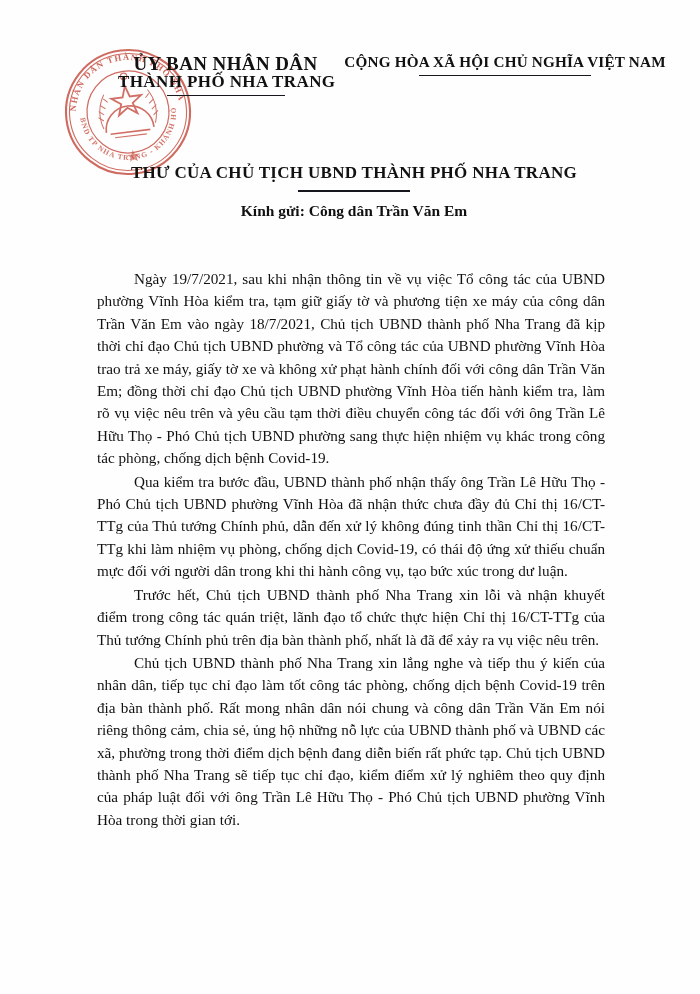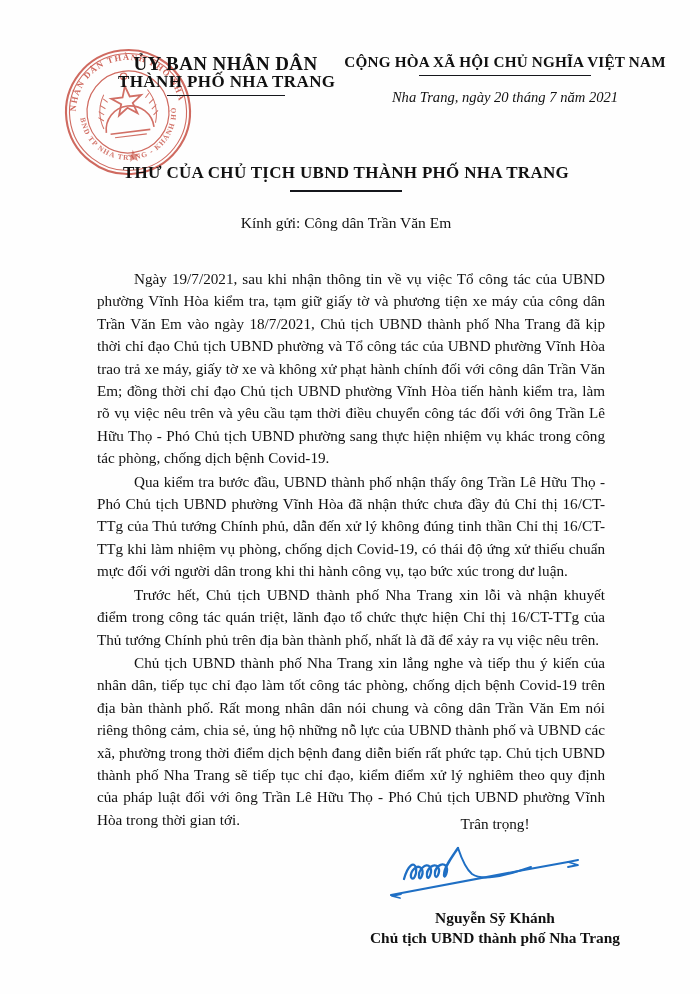--- a/index.html
+++ b/index.html
@@ -95,40 +95,40 @@
     height: 132px;
     opacity: .88;
     transform: rotate(-7deg);
     pointer-events: none;
   }
 
   
   .title-block {
     position: absolute;
     top: 163px;
-    left: 4px;
+    left: 12px;
     width: 684px;
     text-align: center;
   }
   .doc-title {
     font-size: 17px;
     font-weight: bold;
     letter-spacing: .3px;
     white-space: nowrap;
   }
   .title-rule {
     width: 112px;
     height: 1.5px;
     background: #15171c;
     margin: 7px auto 0 auto;
   }
   .to-line {
-    margin-top: 22px;
+    margin-top: 10px;
     font-size: 15.5px;
-    font-weight: normal;
+    font-weight: bold;
   }
   .addr-line {
     margin-top: 3px;
     font-size: 15px;
     font-style: italic;
   }
 
   
   .body-text {
     position: absolute;
@@ -219,47 +219,30 @@
 
   <div class="header">
     <div class="hdr-left">
       <div class="l1">ỦY BAN NHÂN DÂN</div>
       <div class="l2">THÀNH PHỐ NHA TRANG</div>
       <div class="rule"></div>
     </div>
     <div class="hdr-right">
       <div class="r1">CỘNG HÒA XÃ HỘI CHỦ NGHĨA VIỆT NAM</div>
       <div class="rule"></div>
-      <div class="place-date">Nha Trang, ngày 20 tháng 7 năm 2021</div>
     </div>
   </div>
 
   <div class="title-block">
     <div class="doc-title">THƯ CỦA CHỦ TỊCH UBND THÀNH PHỐ NHA TRANG</div>
     <div class="title-rule"></div>
     <div class="to-line">Kính gửi: Công dân Trần Văn Em</div>
   </div>
 
   <div class="body-text">
     <p>Ngày 19/7/2021, sau khi nhận thông tin về vụ việc Tổ công tác của UBND phường Vĩnh Hòa kiểm tra, tạm giữ giấy tờ và phương tiện xe máy của công dân Trần Văn Em vào ngày 18/7/2021, Chủ tịch UBND thành phố Nha Trang đã kịp thời chỉ đạo Chủ tịch UBND phường và Tổ công tác của UBND phường Vĩnh Hòa trao trả xe máy, giấy tờ xe và không xử phạt hành chính đối với công dân Trần Văn Em; đồng thời chỉ đạo Chủ tịch UBND phường Vĩnh Hòa tiến hành kiểm tra, làm rõ vụ việc nêu trên và yêu cầu tạm thời điều chuyển công tác đối với ông Trần Lê Hữu Thọ - Phó Chủ tịch UBND phường sang thực hiện nhiệm vụ khác trong công tác phòng, chống dịch bệnh Covid-19.</p>
     <p>Qua kiểm tra bước đầu, UBND thành phố nhận thấy ông Trần Lê Hữu Thọ - Phó Chủ tịch UBND phường Vĩnh Hòa đã nhận thức chưa đầy đủ Chỉ thị 16/CT-TTg của Thủ tướng Chính phủ, dẫn đến xử lý không đúng tinh thần Chỉ thị 16/CT-TTg khi làm nhiệm vụ phòng, chống dịch Covid-19, có thái độ ứng xử thiếu chuẩn mực đối với người dân trong khi thi hành công vụ, tạo bức xúc trong dư luận.</p>
     <p>Trước hết, Chủ tịch UBND thành phố Nha Trang xin lỗi và nhận khuyết điểm trong công tác quán triệt, lãnh đạo tổ chức thực hiện Chỉ thị 16/CT-TTg của Thủ tướng Chính phủ trên địa bàn thành phố, nhất là đã để xảy ra vụ việc nêu trên.</p>
     <p>Chủ tịch UBND thành phố Nha Trang xin lắng nghe và tiếp thu ý kiến của nhân dân, tiếp tục chỉ đạo làm tốt công tác phòng, chống dịch bệnh Covid-19 trên địa bàn thành phố. Rất mong nhân dân nói chung và công dân Trần Văn Em nói riêng thông cảm, chia sẻ, ủng hộ những nỗ lực của UBND thành phố và UBND các xã, phường trong thời điểm dịch bệnh đang diễn biến rất phức tạp. Chủ tịch UBND thành phố Nha Trang sẽ tiếp tục chỉ đạo, kiểm điểm xử lý nghiêm theo quy định của pháp luật đối với ông Trần Lê Hữu Thọ - Phó Chủ tịch UBND phường Vĩnh Hòa trong thời gian tới.</p>
   </div>
 
-  <div class="sign-block">
-    <div class="regards">Trân trọng!</div>
-    <div class="sig-wrap">
-      <svg class="sig-svg" width="300" height="78" viewBox="0 0 300 78">
-        <g fill="none" stroke="#1f6fc4" stroke-linecap="round" stroke-linejoin="round">
-          <path d="M 88 44 C 92 30 98 26 100 33 C 101 40 97 47 95 42 C 94 36 101 29 105 33 C 109 37 104 47 103 42 C 102 35 110 27 114 32 C 117 37 112 47 111 41 C 110 34 118 27 122 32 C 125 37 120 46 119 40 C 118 33 126 26 130 31 C 133 36 128 45 128 40 C 128 32 136 22 142 13" stroke-width="2.3"></path>
-          <path d="M 142 13 C 146 25 150 34 156 39 C 166 46 185 42 215 32" stroke-width="2"></path>
-          <path d="M 75 60 C 120 52 190 38 252 27 L 262 25" stroke-width="2.1"></path>
-          <path d="M 252 27 L 262 30 L 252 32" stroke-width="1.8"></path>
-          <path d="M 85 59 L 76 61 L 84 63" stroke-width="1.8"></path>
-        </g>
-      </svg>
-    </div>
-    <div class="signer-name">Nguyễn Sỹ Khánh</div>
-    <div class="signer-role">Chủ tịch UBND thành phố Nha Trang</div>
-  </div>
 
 </div>
 
 </body></html>

